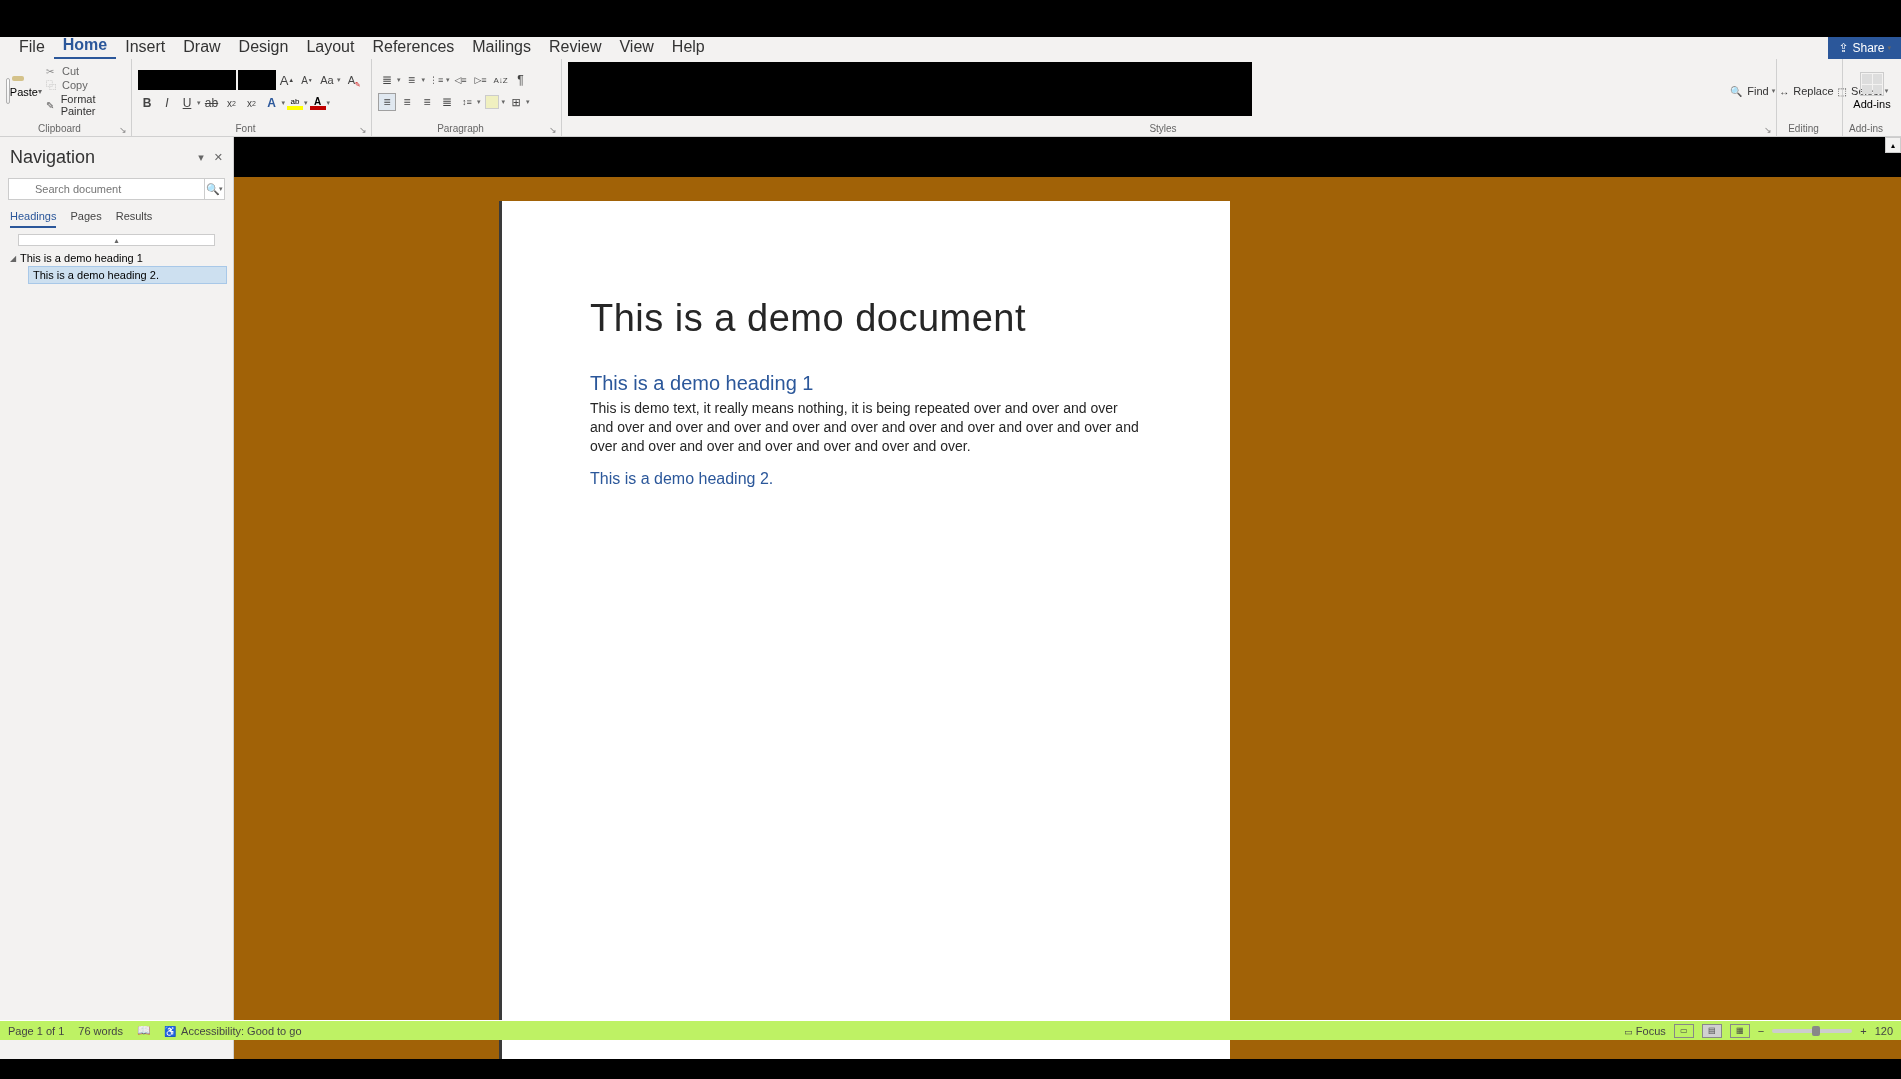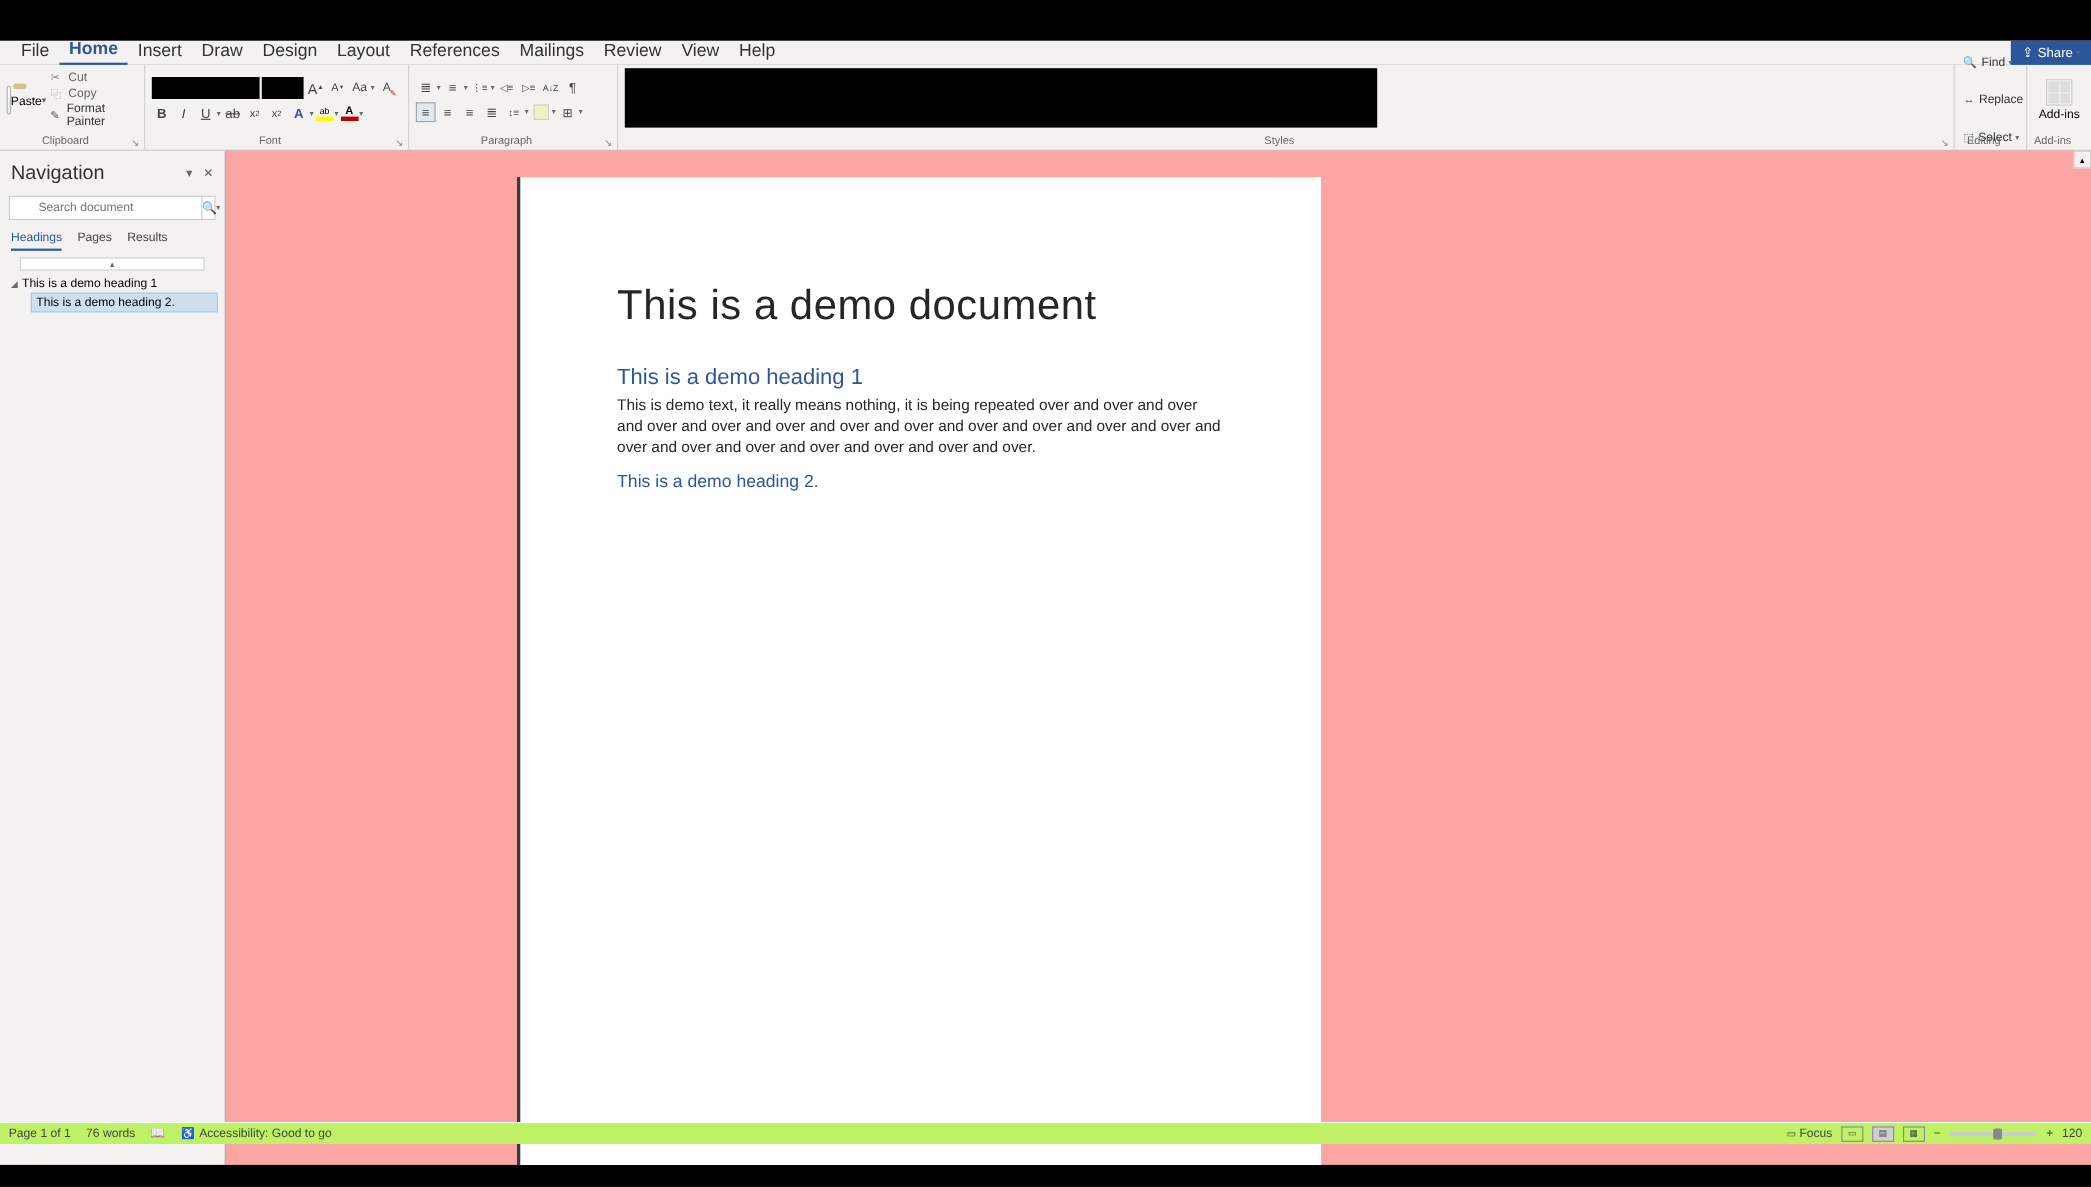--- a/index.html
+++ b/index.html
@@ -79,52 +79,52 @@
 .justify::before{content:"≣";}
 .line-spacing::before{content:"↕≡"; font-size:9px;}
 .shading-btn{width:14px;height:14px;background:#f0f0c0;border:1px solid #ccc;}
 .borders-btn::before{content:"⊞"; font-size:11px;}
 
 
 .styles-body { height: 56px; display:flex; align-items:center;}
 .styles-black { background:#000; width:684px; height:54px;}
 
 
-.editing-body { display:flex; flex-direction:column; gap:20px; justify-content:center; height:60px;}
+.editing-body { display:flex; flex-direction:row; gap:0; justify-content:center; height:60px;}
 .edit-item { display:flex; align-items:center; gap:4px; font-size:11px; color:#333; cursor:pointer; padding:1px 2px;}
 .find-icon::before{content:"🔍"; font-size:10px;}
 .replace-icon::before{content:"↔"; font-size:10px;}
 .select-icon::before{content:"⬚"; font-size:10px;}
 
 
 .addins-body{display:flex;flex-direction:column;align-items:center;justify-content:center;height:60px;}
 .addins-icon{width:24px;height:24px;border:1px solid #ccc;display:grid;grid-template:1fr 1fr/1fr 1fr;gap:1px;padding:1px;}
 .addins-icon>div{background:#ddd;}
 .addins-label{font-size:11px;margin-top:2px;}
 
 
 .work-area { display:flex; height: calc(100% - 37px - 22px - 78px - 20px); }
-.nav-pane { width:205px; background:#f3f2f1; border-right:1px solid #d0d0d0; display:flex; flex-direction:column; }
+.nav-pane { width:234px; background:#f3f2f1; border-right:1px solid #d0d0d0; display:flex; flex-direction:column; }
 .nav-header { display:flex; align-items:center; justify-content:space-between; padding:10px 10px 6px 10px;}
 .nav-title { font-size:18px; color:#333; }
 .nav-header-icons { display:flex; gap:10px; color:#666; font-size:11px;}
 .nav-search { margin:4px 8px; display:flex; align-items:center; border:1px solid #ccc; background:#fff; height:22px;padding-left:20px;}
 .nav-search input { flex:1; border:none; outline:none; font-size:11px; padding:0 6px; background:transparent;}
 .nav-search-icon { width:20px; height:20px; display:flex; align-items:center; justify-content:center; font-size:11px; border-left:1px solid #ccc;}
 .nav-tabs { display:flex; gap:14px; padding:6px 10px 0 10px; font-size:11px; color:#444;}
 .nav-tab { padding-bottom:4px; cursor:pointer;}
 .nav-tab.active { color:#2b579a; border-bottom:2px solid #2b579a;}
 .nav-jump { margin:6px 18px 2px 18px; height:12px; border:1px solid #ccc; background:#fff; display:flex; align-items:center; justify-content:center; font-size:8px; color:#666;}
 .nav-tree { padding:2px 6px; font-size:11px; }
 .nav-tree-item { display:flex; align-items:center; padding:2px 0 2px 4px; cursor:pointer;}
 .tree-caret{width:10px;font-size:8px;color:#666;}
 .nav-tree-sub { margin-left:22px; padding:2px 4px; background:#cde0f0; border:1px solid #a8c8e8;}
 
 
-.doc-canvas { flex:1; background:#fca5a5; position:relative; overflow:hidden;}
+.doc-canvas { flex:1; background:#a16207; position:relative; overflow:hidden;margin-top:40px;}
 .page { position:absolute; left:268px; top:24px; width:728px; background:#fff; height:920px; box-shadow:-3px 0 0 #3a3a3a;}
 .page-content { padding: 96px 88px 0 88px;}
 .doc-title { font-size:38px; color:#262626; font-weight:400; letter-spacing:0.5px; margin-bottom:32px;}
 .doc-h1 { font-size:20px; color:#2b579a; font-weight:400; margin-bottom:4px;}
 .doc-p { font-size:14px; color:#262626; line-height:1.35; margin-bottom:14px;}
 .doc-h2 { font-size:16px; color:#2b579a; font-weight:400; margin-bottom:4px;}
 
 
 .status-bar { position:absolute; left:0; right:0; bottom:262px; height:20px; background:#bef264; border-top:1px solid #fff; display:flex; align-items:center; font-size:11px; color:#444; padding:0 8px;}
 

